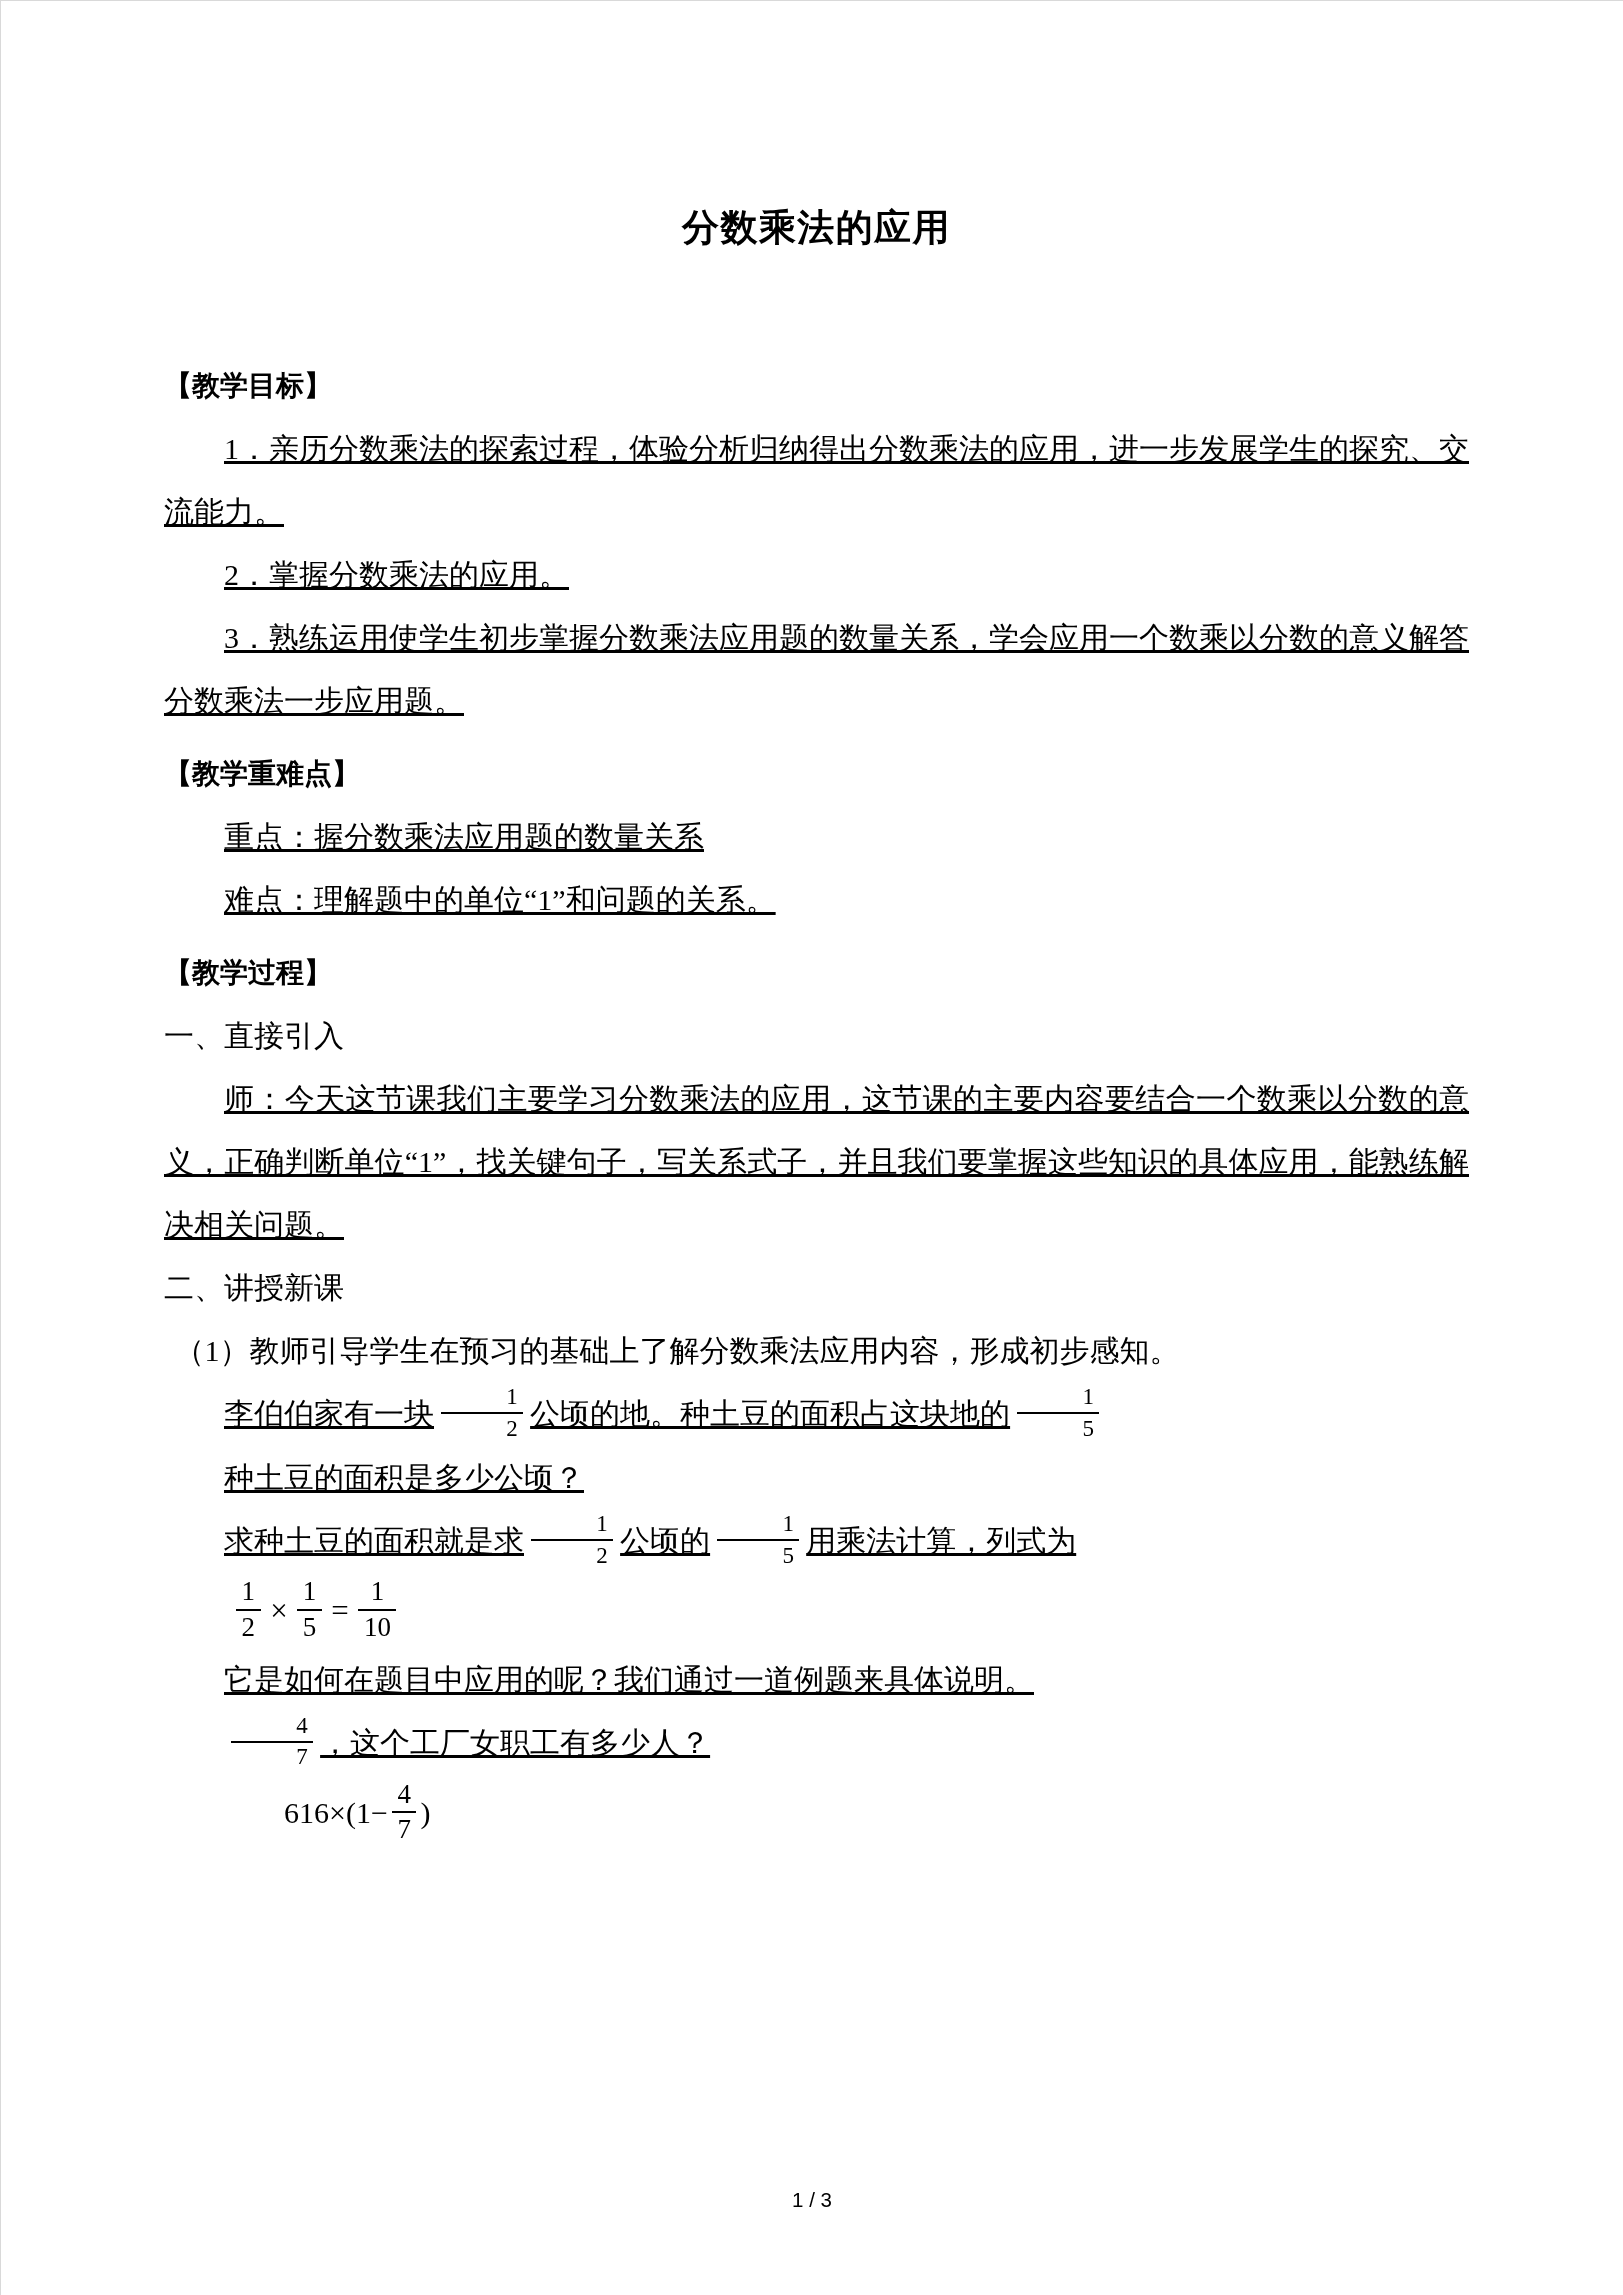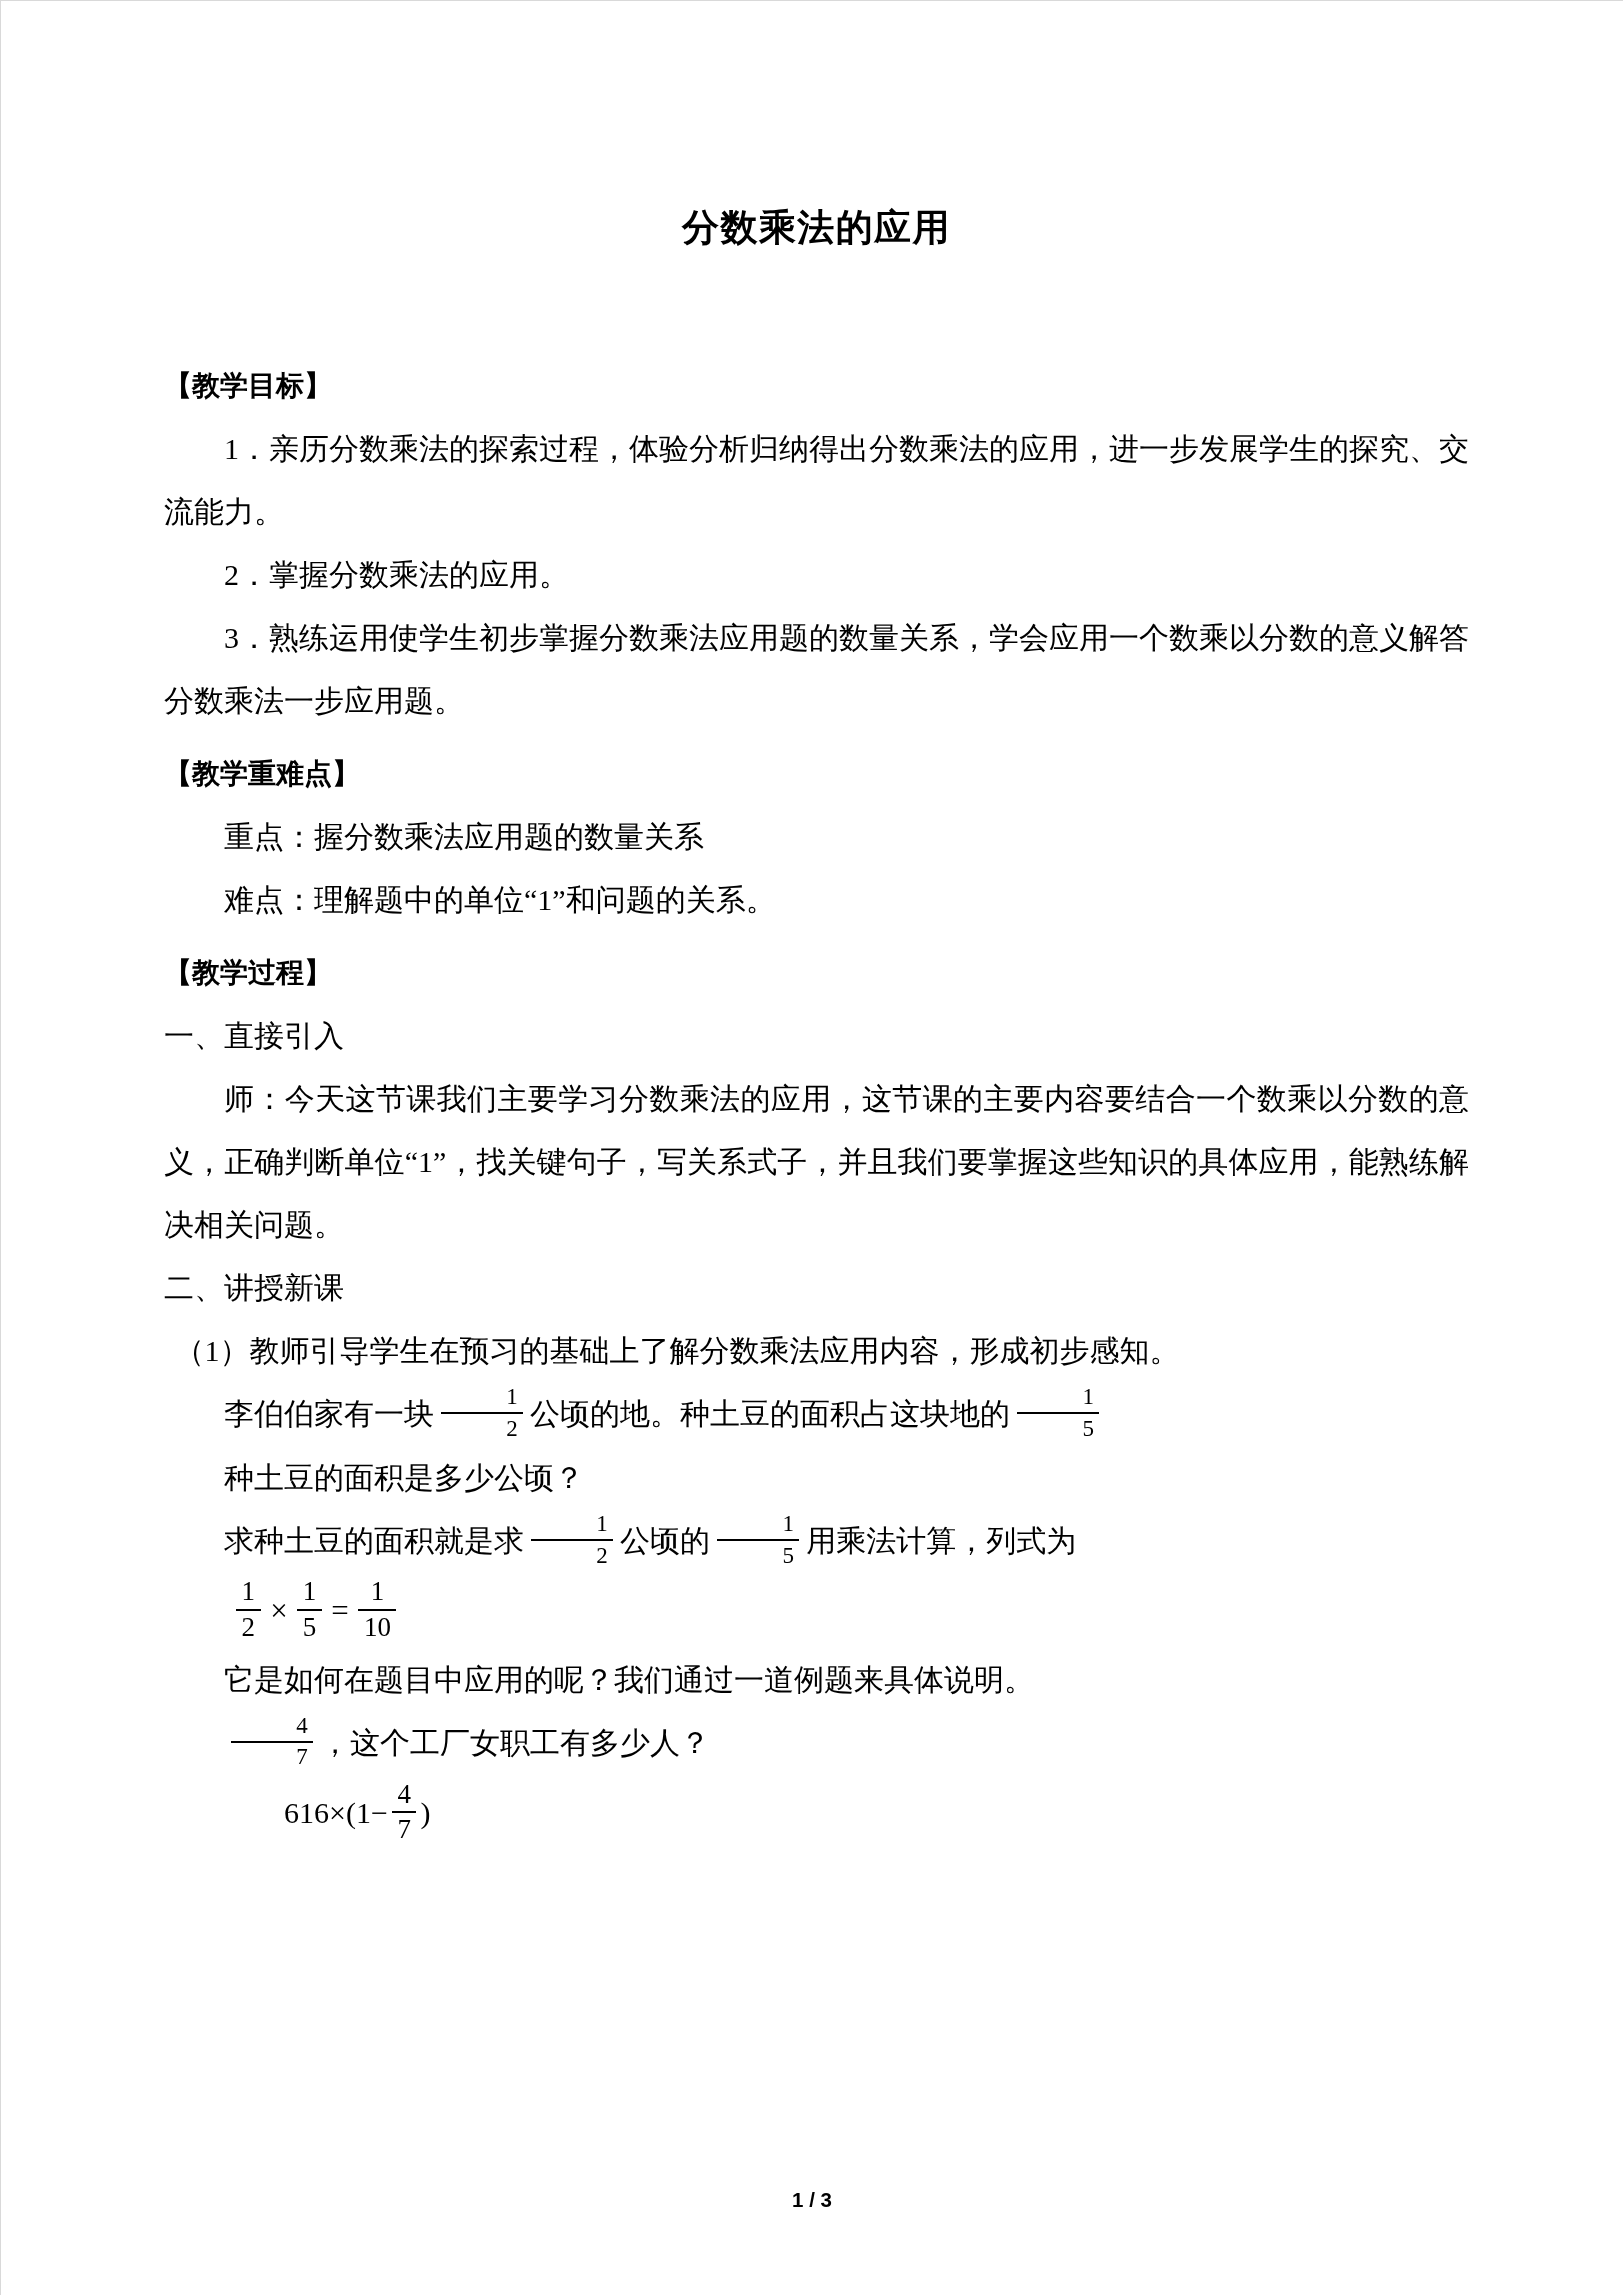--- a/index.html
+++ b/index.html
@@ -38,21 +38,21 @@
     font-weight: bold;
     line-height: 1.3;
   }
   p.body {
     margin: 0;
     font-size: 30px;
     line-height: 63px;
     text-align: justify;
   }
   p.nowrap { text-align: left; }
-  .indent2 { text-indent: 2em; }
+  .indent2 { text-indent: 2em; text-decoration: underline; }
   .indent-small { text-indent: 0.35em; }
   .frac {
     display: inline-block;
     text-align: center;
     vertical-align: middle;
     font-size: 23px;
     line-height: 1.15;
     margin: 0 6.8px;
     position: relative;
     top: -4.1px;
@@ -69,21 +69,21 @@
   .formula .op { margin: 0 5.5px; }
   .formula-1 { margin-left: 68px; }
   .formula-2 { margin-left: 120px; font-size: 30px; }
   .page-footer {
     position: absolute;
     left: 0;
     right: 0;
     top: 2187px;
     text-align: center;
     font-size: 20.5px;
-    font-weight: bold;
+    font-weight: normal;
     font-family: "Liberation Sans", sans-serif;
   }
 </style>
 </head>
 <body>
 
 <div class="page">
 
   <h1 class="doc-title">分数乘法的应用</h1>
 

